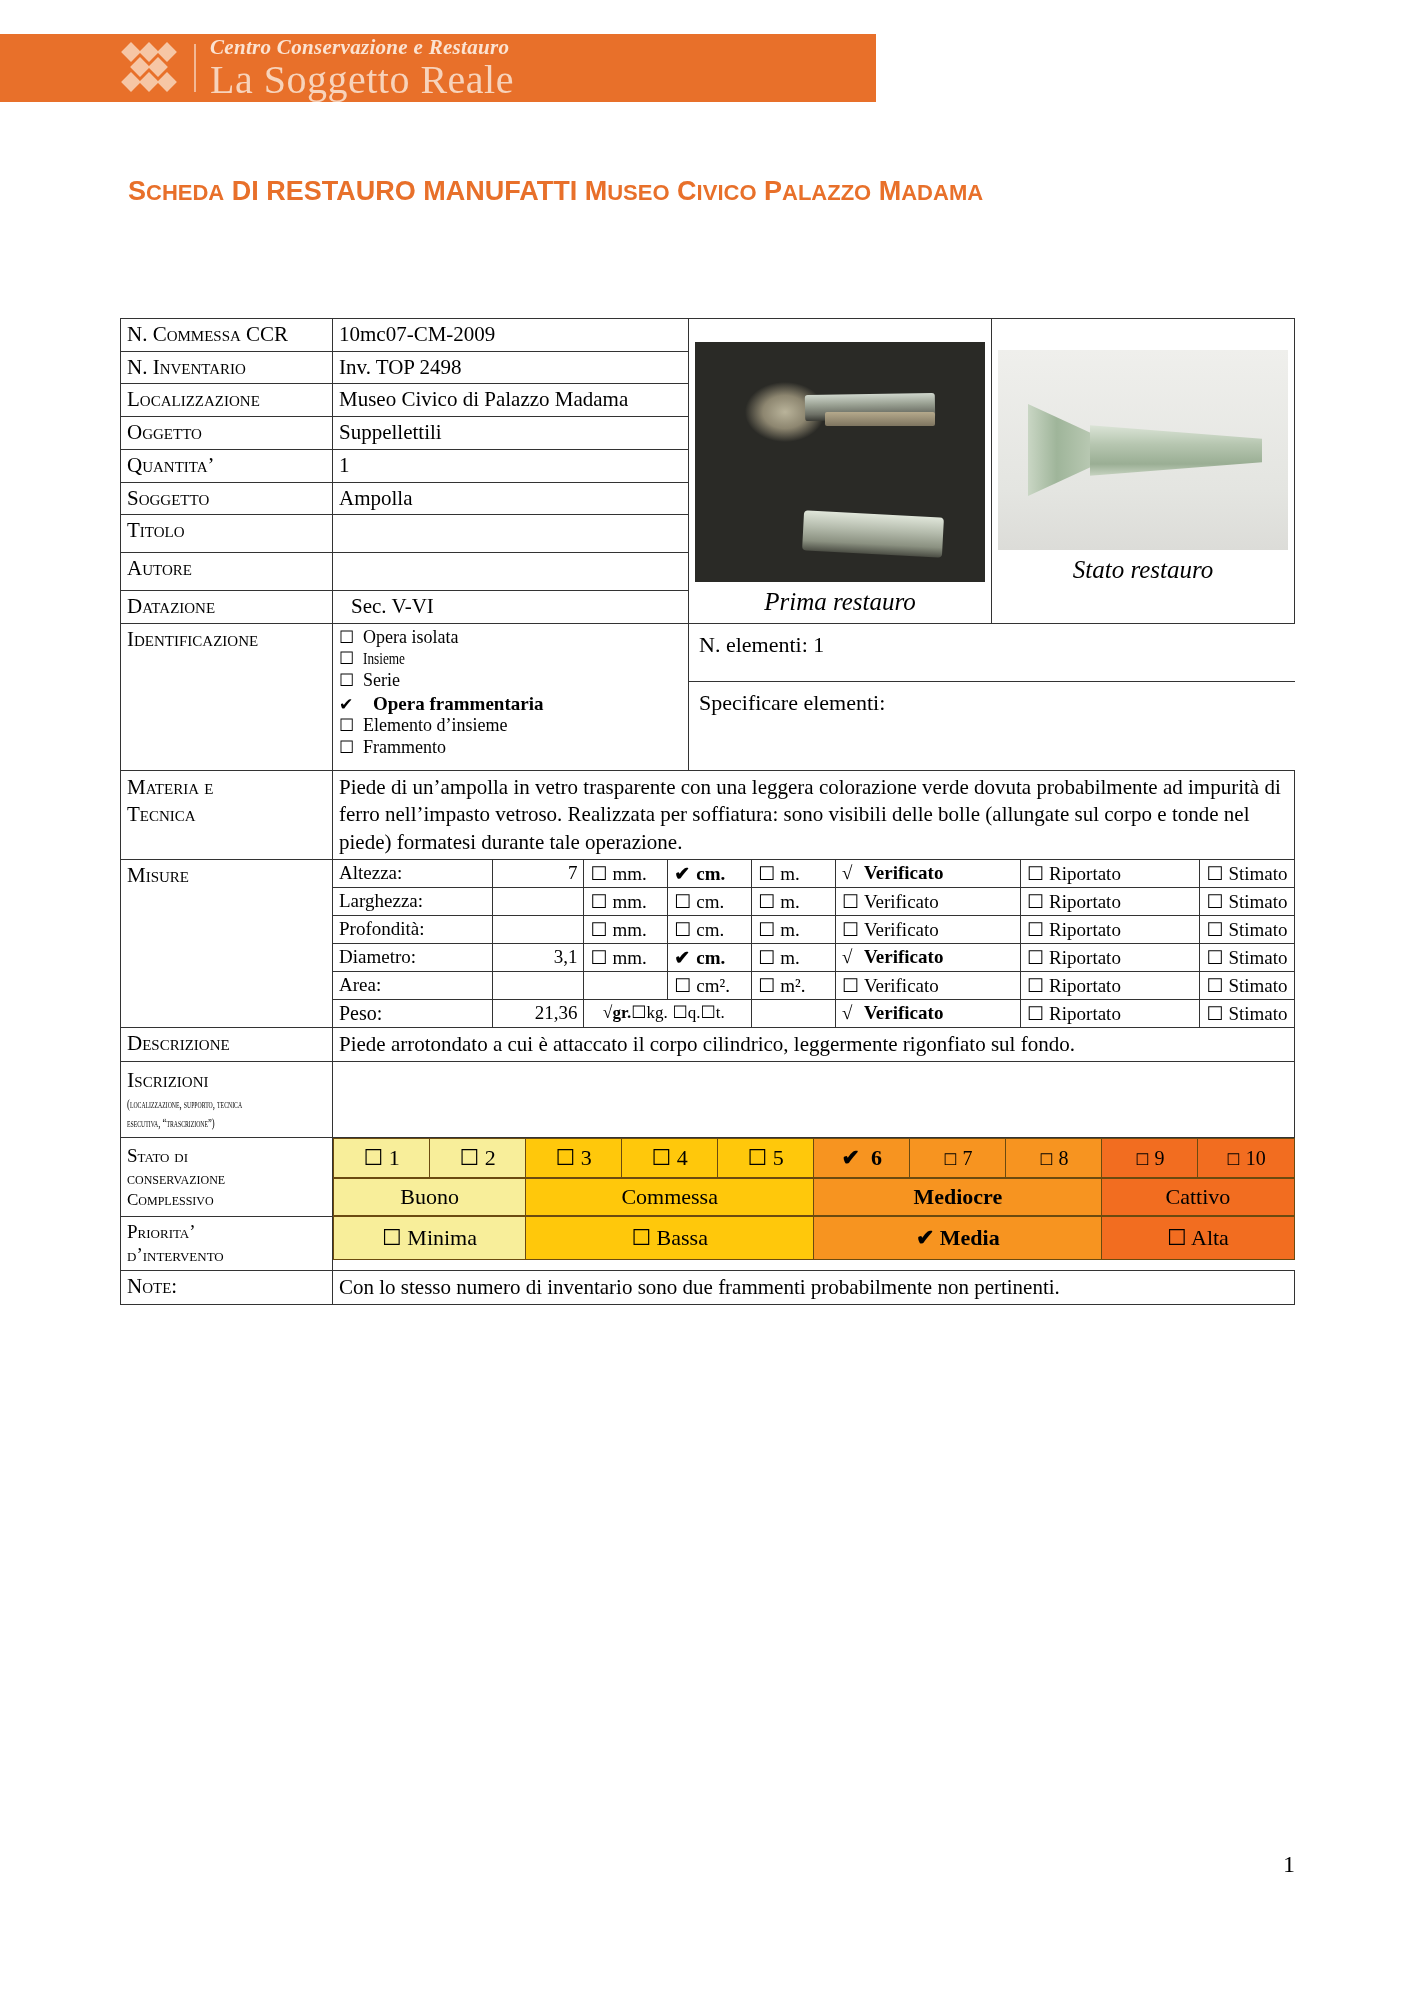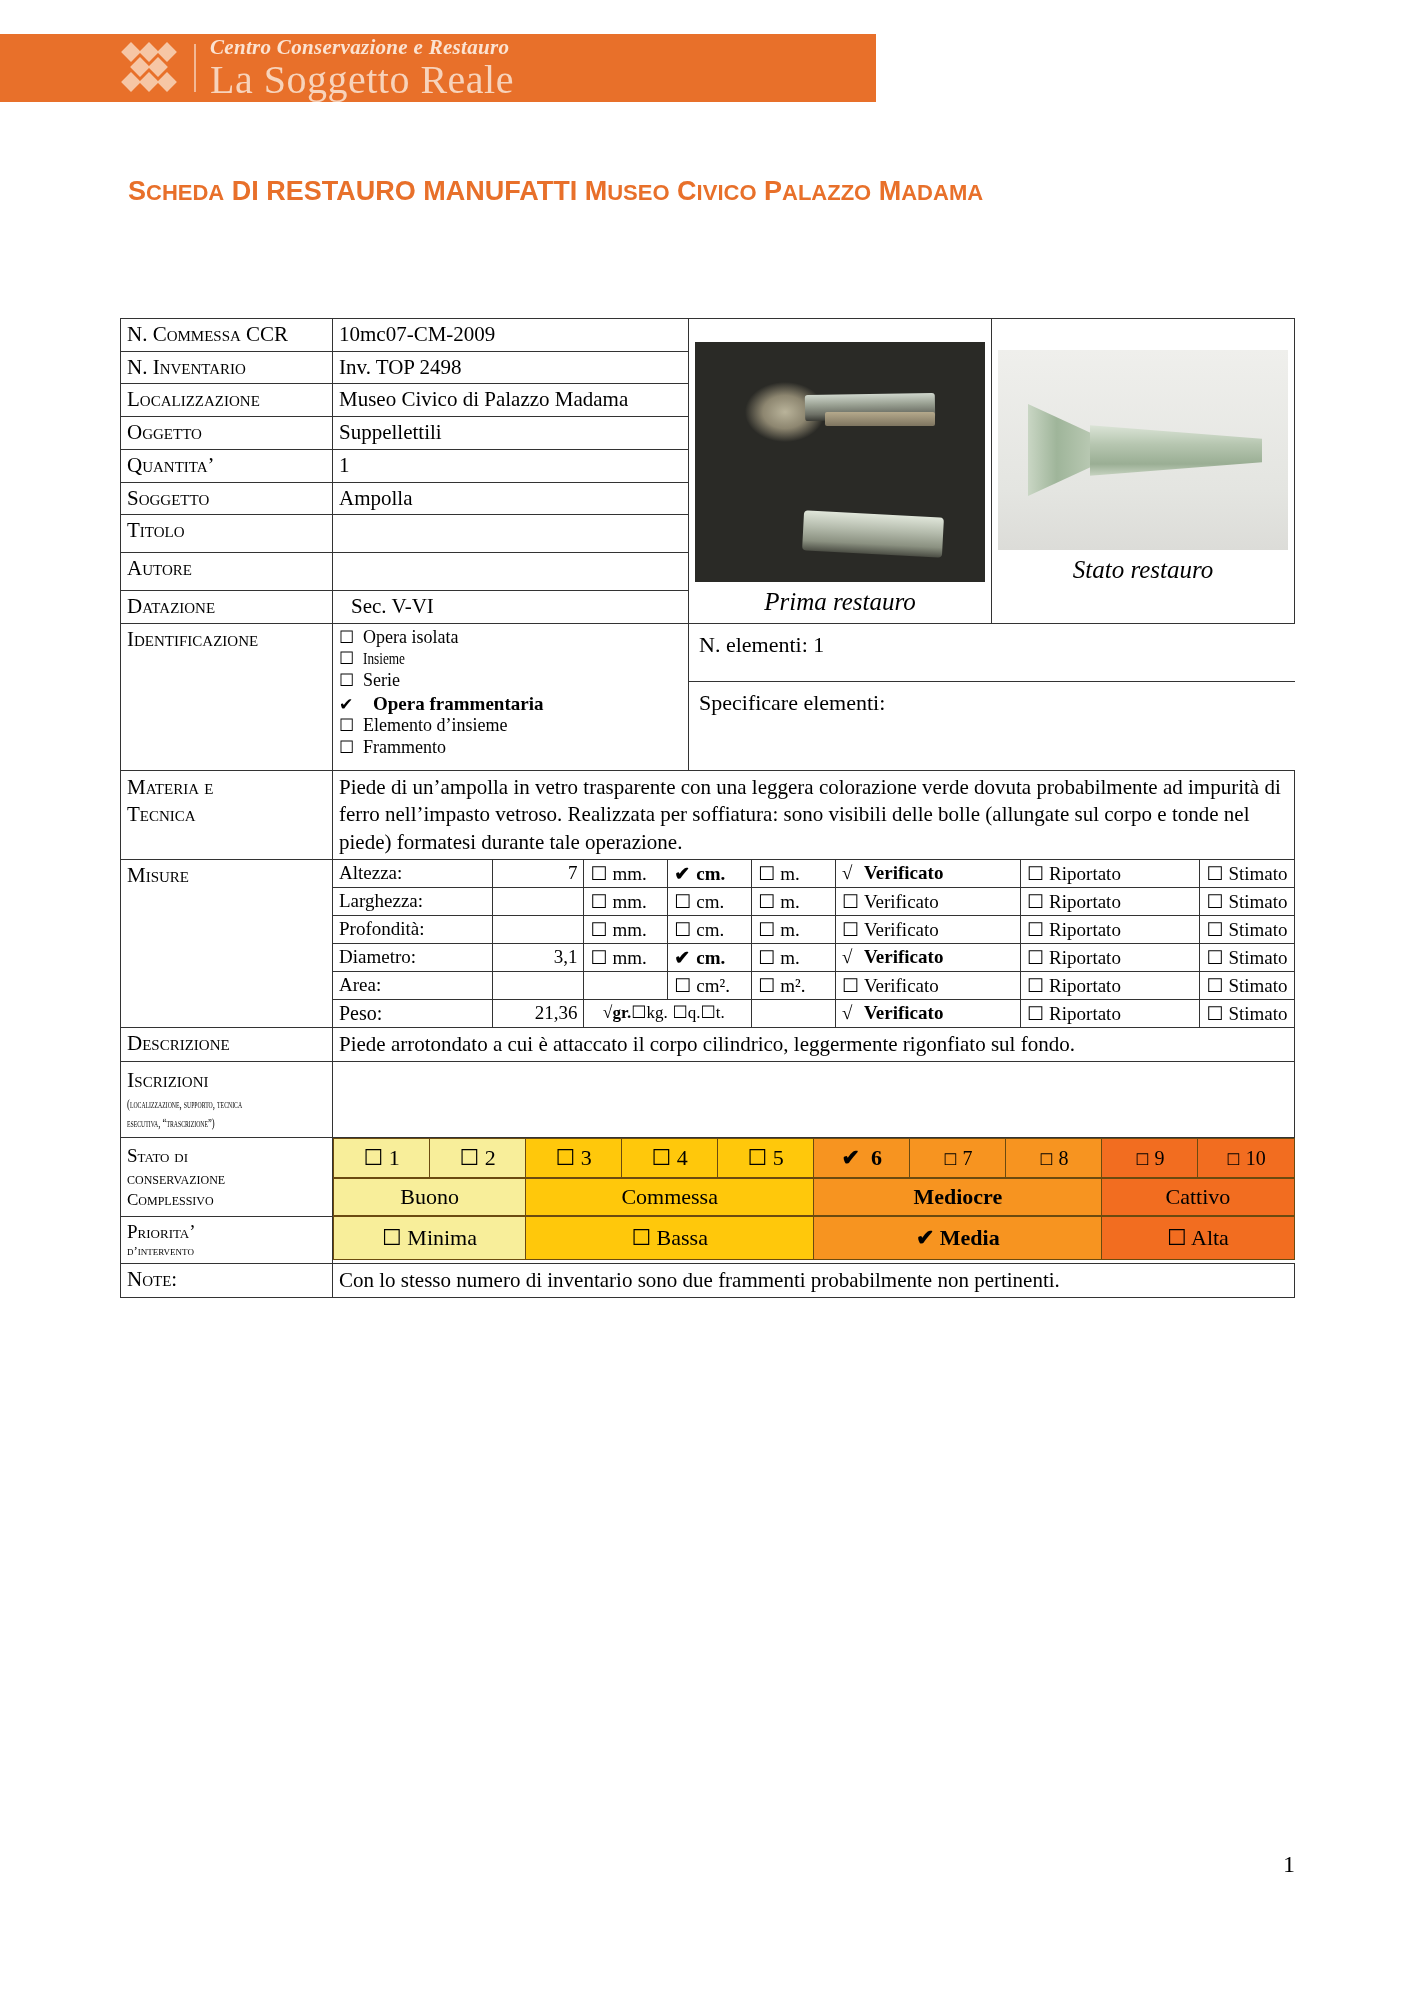--- a/index.html
+++ b/index.html
@@ -463,21 +463,21 @@
           <td colspan="2" style="background:#F26D20;">Cattivo</td>
         </tr>
       </tbody>
           </table>
     </td>
   </tr>
 
   <tr>
     <td class="lbl" style="font-size:19px; line-height:1.25; vertical-align:middle;">
       <span style="display:block;">Priorita’</span>
-      <span style="display:block; font-size:13px;">d’intervento</span>
+      <span style="display:block; font-size:19px;">d’intervento</span>
     </td>
     <td colspan="3" class="nopad" style="border:1.5px solid #333;margin-top:31px;">
       <table class="prio-tbl">
         <tbody>
               <tr>
           <td colspan="2" style="background:#F8EE9A;"><span>☐</span> <span>Minima</span></td>
           <td colspan="3" style="background:#FFC80B;"><span>☐</span> <span>Bassa</span></td>
           <td colspan="3" class="bold" style="background:#F79420;"><span>✔</span> <span>Media</span></td>
           <td colspan="2" style="background:#F26D20;"><span>☐</span> <span>Alta</span></td>
         </tr>

